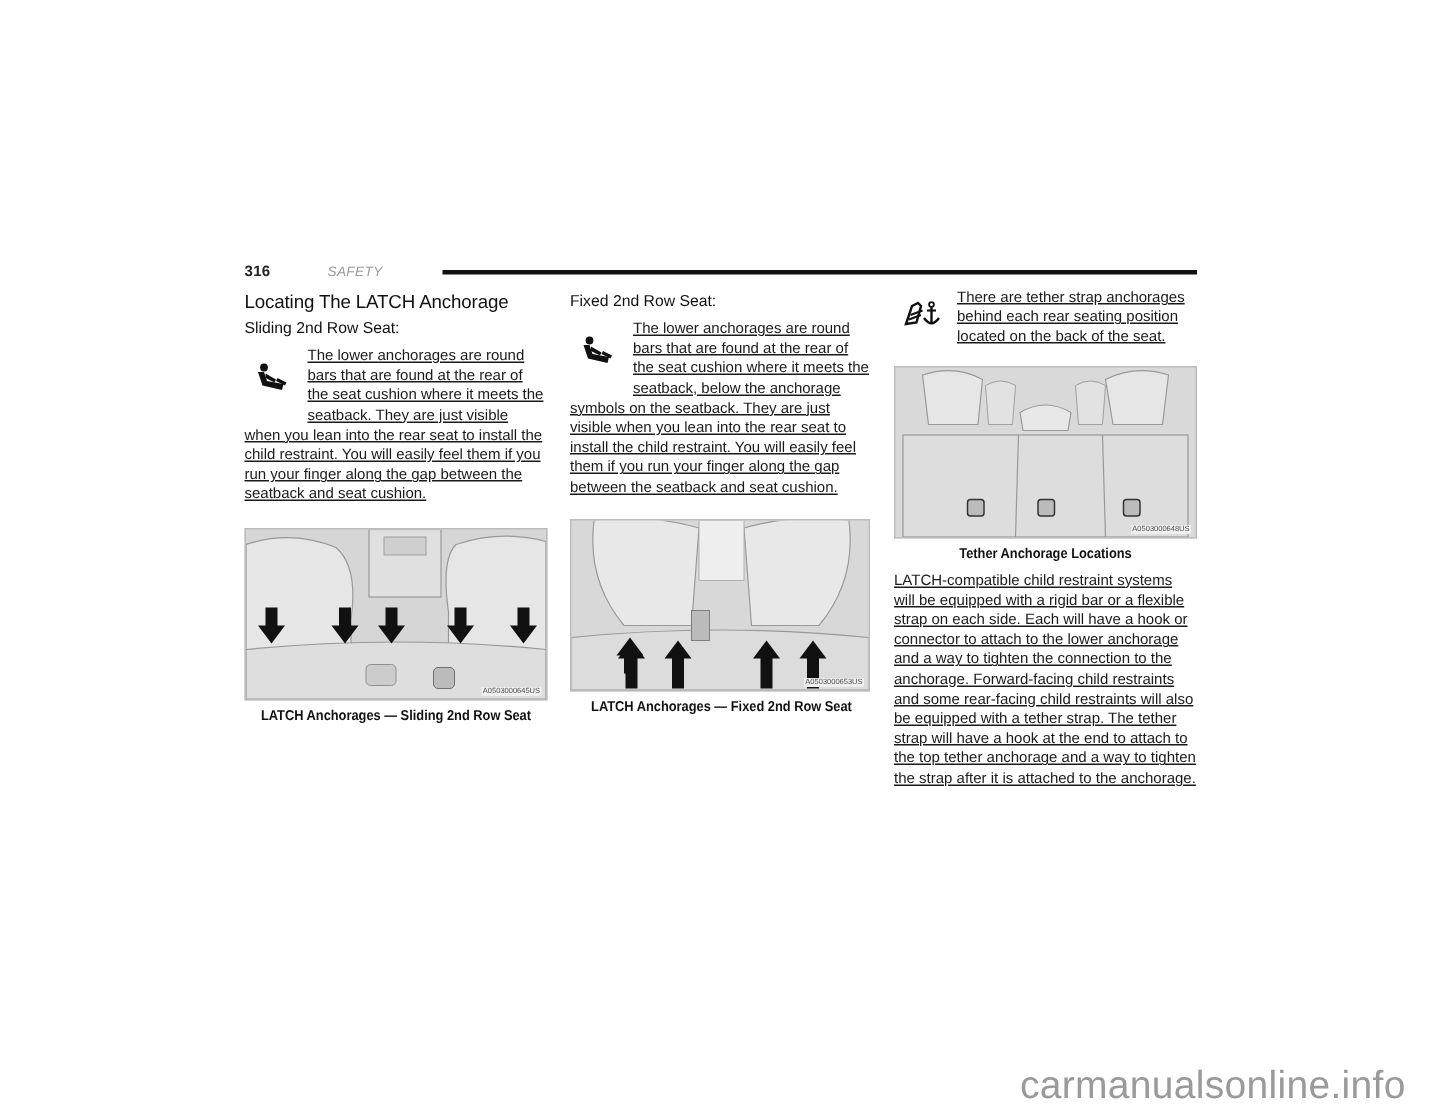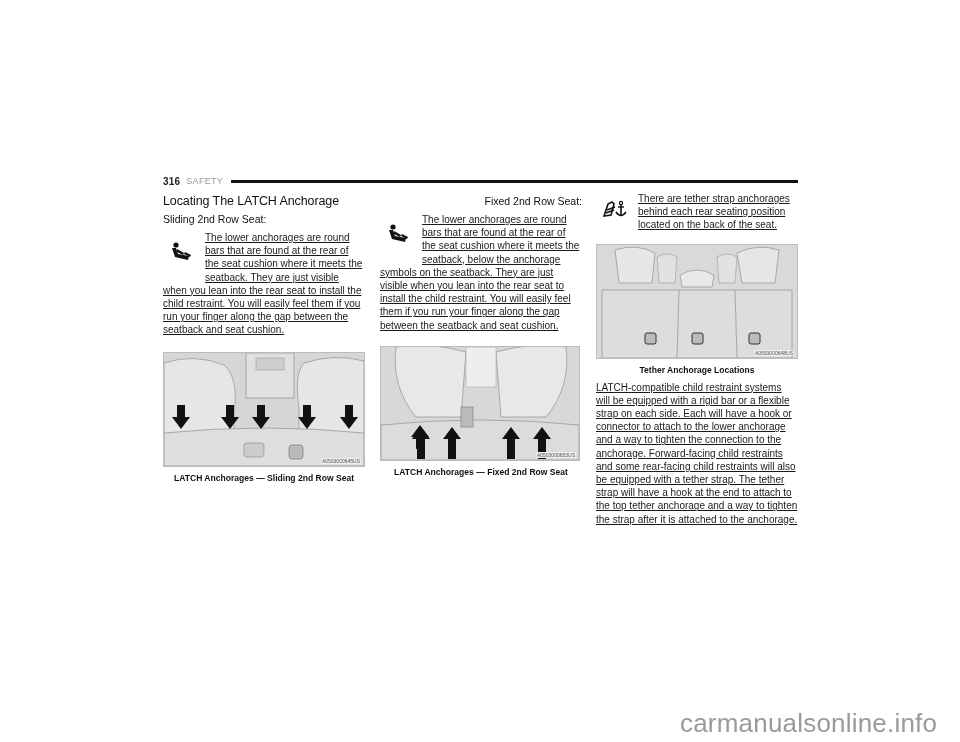--- a/index.html
+++ b/index.html
@@ -1,19 +1,19 @@
 <!DOCTYPE html>
 <html><head>
 <meta charset="utf-8">
 <style>
   html,body{margin:0;padding:0;}
   body{width:960px;height:742px;background:#ffffff;position:relative;overflow:hidden;font-family:"Liberation Sans",sans-serif;color:#1a1a1a;}
-  .header{position:absolute;left:163px;top:174px;width:635px;height:14px;display:flex;align-items:center;}
+  .header{position:absolute;left:163px;top:174px;width:635px;height:14px;display:flex;align-items:center;gap:32px;}
   .pg{font-size:10px;font-weight:bold;color:#222;letter-spacing:0.2px;}
-  .sec{font-size:9px;color:#999;margin-left:6px;letter-spacing:0.3px;}
+  .sec{font-size:9px;color:#999;margin-left:6px;letter-spacing:0.3px;font-style:italic;}
   .rule{flex:1;height:3px;background:#111;margin-left:8px;}
   .col{position:absolute;top:192px;width:202px;}
   .c1{left:163px;}
   .c2{left:380px;}
   .c3{left:596px;width:202px;}
   h2{font-size:12.5px;font-weight:normal;margin:0 0 5px 0;color:#111;letter-spacing:-0.1px;}
   h3{font-size:10.5px;font-weight:normal;margin:0 0 6px 0;color:#111;}
   p{font-size:10px;line-height:13.2px;margin:0;color:#1a1a1a;text-decoration:underline;}
   .iconwrap{float:left;width:42px;height:40px;position:relative;}
   .icon{position:absolute;left:6px;top:10px;width:26px;height:22px;}
@@ -62,21 +62,21 @@
         <path d="M139 52 h8 v12 h5 l-9 12 l-9 -12 h5 z"></path>
         <path d="M181 52 h8 v12 h5 l-9 12 l-9 -12 h5 z"></path>
       </g>
     </svg>
     <span class="figid">A0503000645US</span>
   </div>
   <div class="caption">LATCH Anchorages — Sliding 2nd Row Seat</div>
 </div>
 
 <div class="col c2">
-  <h3 style="margin-top:3px;text-align:right;">Fixed 2nd Row Seat:</h3>
+  <h3 style="margin-top:3px;">Fixed 2nd Row Seat:</h3>
   <div class="iconwrap">
     <svg class="icon" viewBox="0 0 26 22">
       <circle cx="7" cy="4" r="2.6" fill="#111"></circle>
       <path d="M3 7 L6 16 L19 19 L20 15 L9 13 L7 7 Z" fill="#111"></path>
       <path d="M8 8 L15 12 L14 14 L8 11 Z" fill="#111"></path>
       <path d="M16 11 L22 14 L21 16 L15 13 Z" fill="#111"></path>
     </svg>
   </div>
   <p>The lower anchorages are round bars that are found at the rear of the seat cushion where it meets the seatback, below the anchorage symbols on the seatback. They are just visible when you lean into the rear seat to install the child restraint. You will easily feel them if you run your finger along the gap between the seatback and seat cushion.</p>
 

